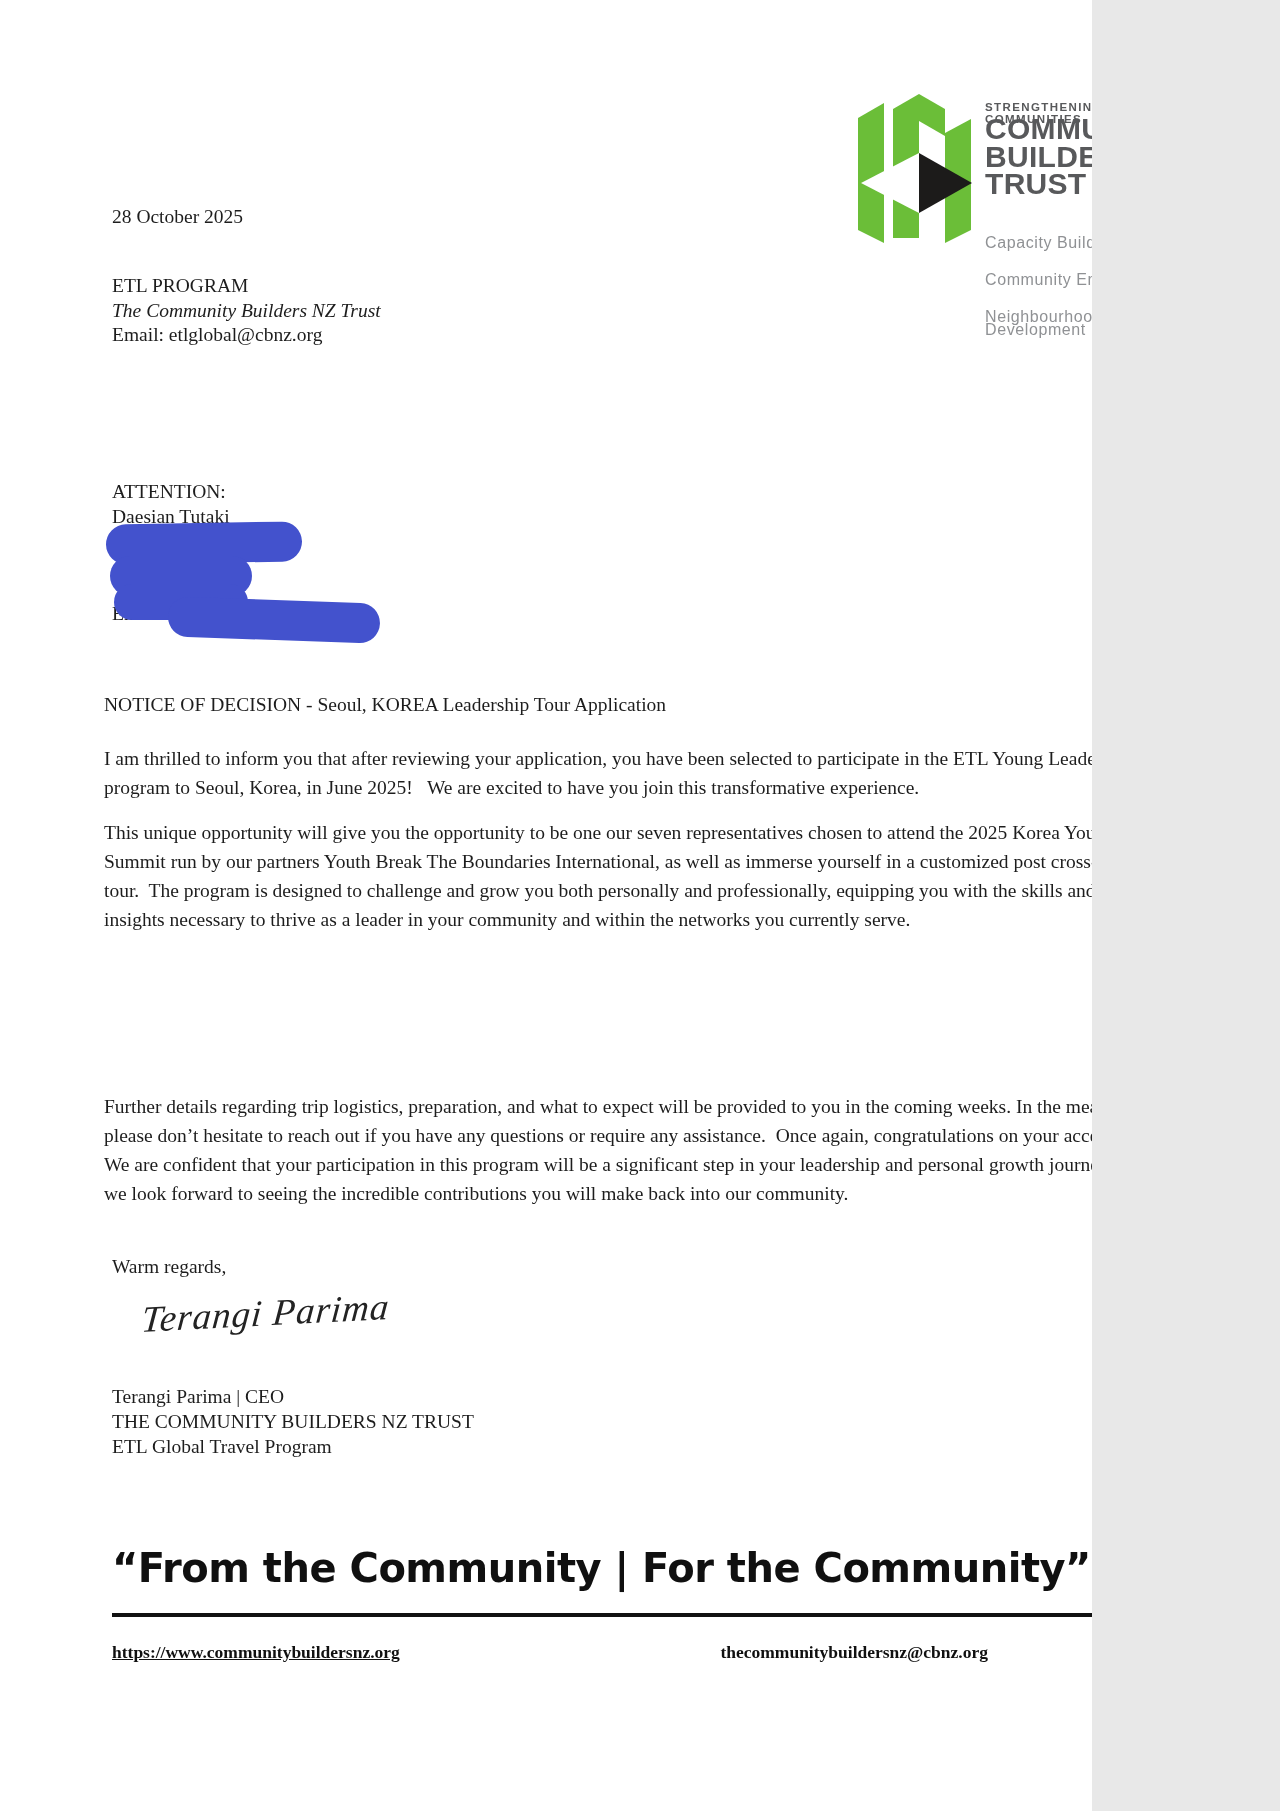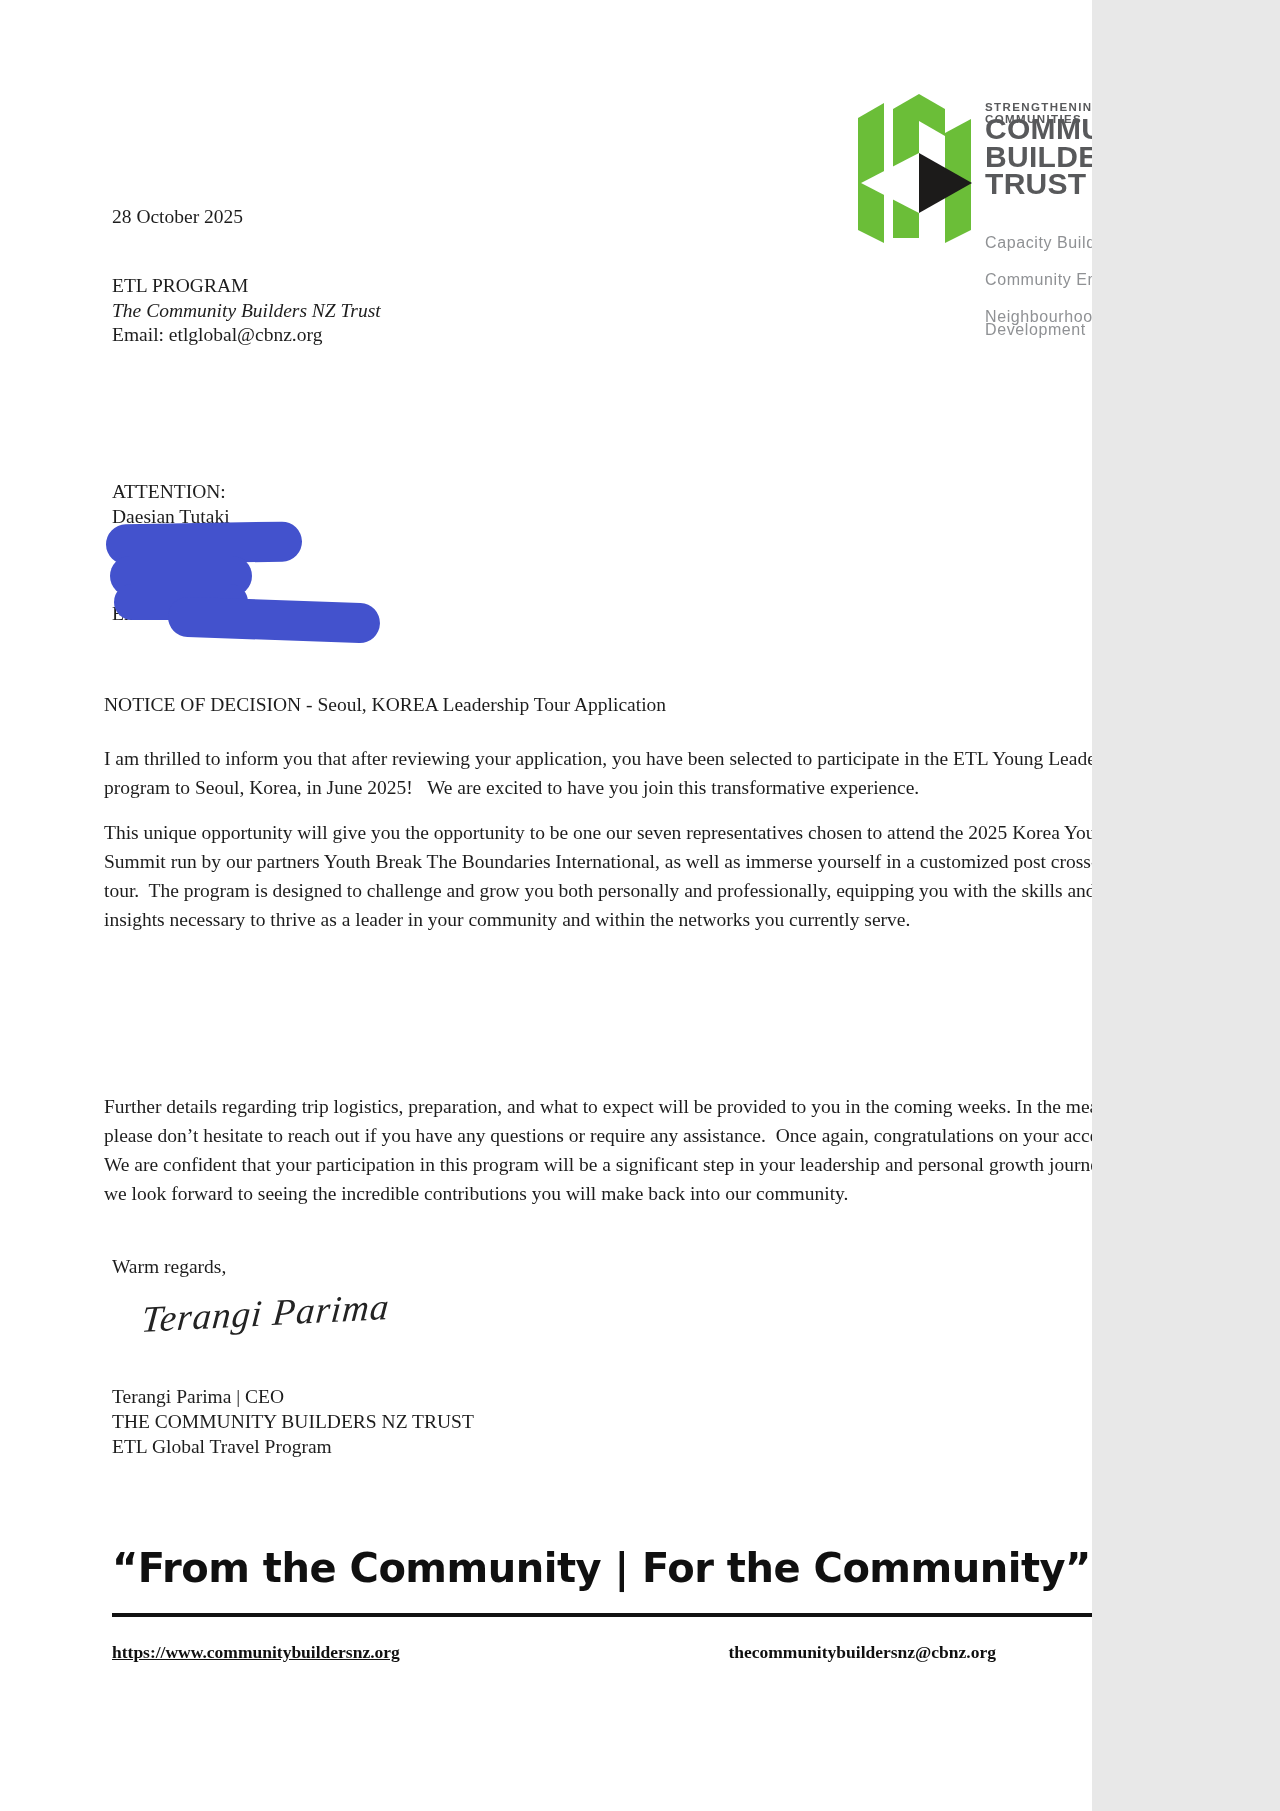--- a/index.html
+++ b/index.html
@@ -102,15 +102,15 @@
     <div class="signoff-line">Terangi Parima | CEO</div>
     <div class="signoff-line">THE COMMUNITY BUILDERS NZ TRUST</div>
     <div class="signoff-line">ETL Global Travel Program</div>
   </div>
 
   <div class="abs motto" style="top:1545px;">“From the Community | For the Community”</div>
 
   <div class="abs footer-rule" style="top:1613px;"></div>
 
   <a class="abs footer-text footer-link" style="left:112px; top:1642px;" href="#">https://www.communitybuildersnz.org</a>
-  <div class="abs footer-text" style="right:96px; top:1642px;">thecommunitybuildersnz@cbnz.org</div>
+  <div class="abs footer-text" style="right:104px; top:1642px;">thecommunitybuildersnz@cbnz.org</div>
 
 </div>
 
 </body></html>

